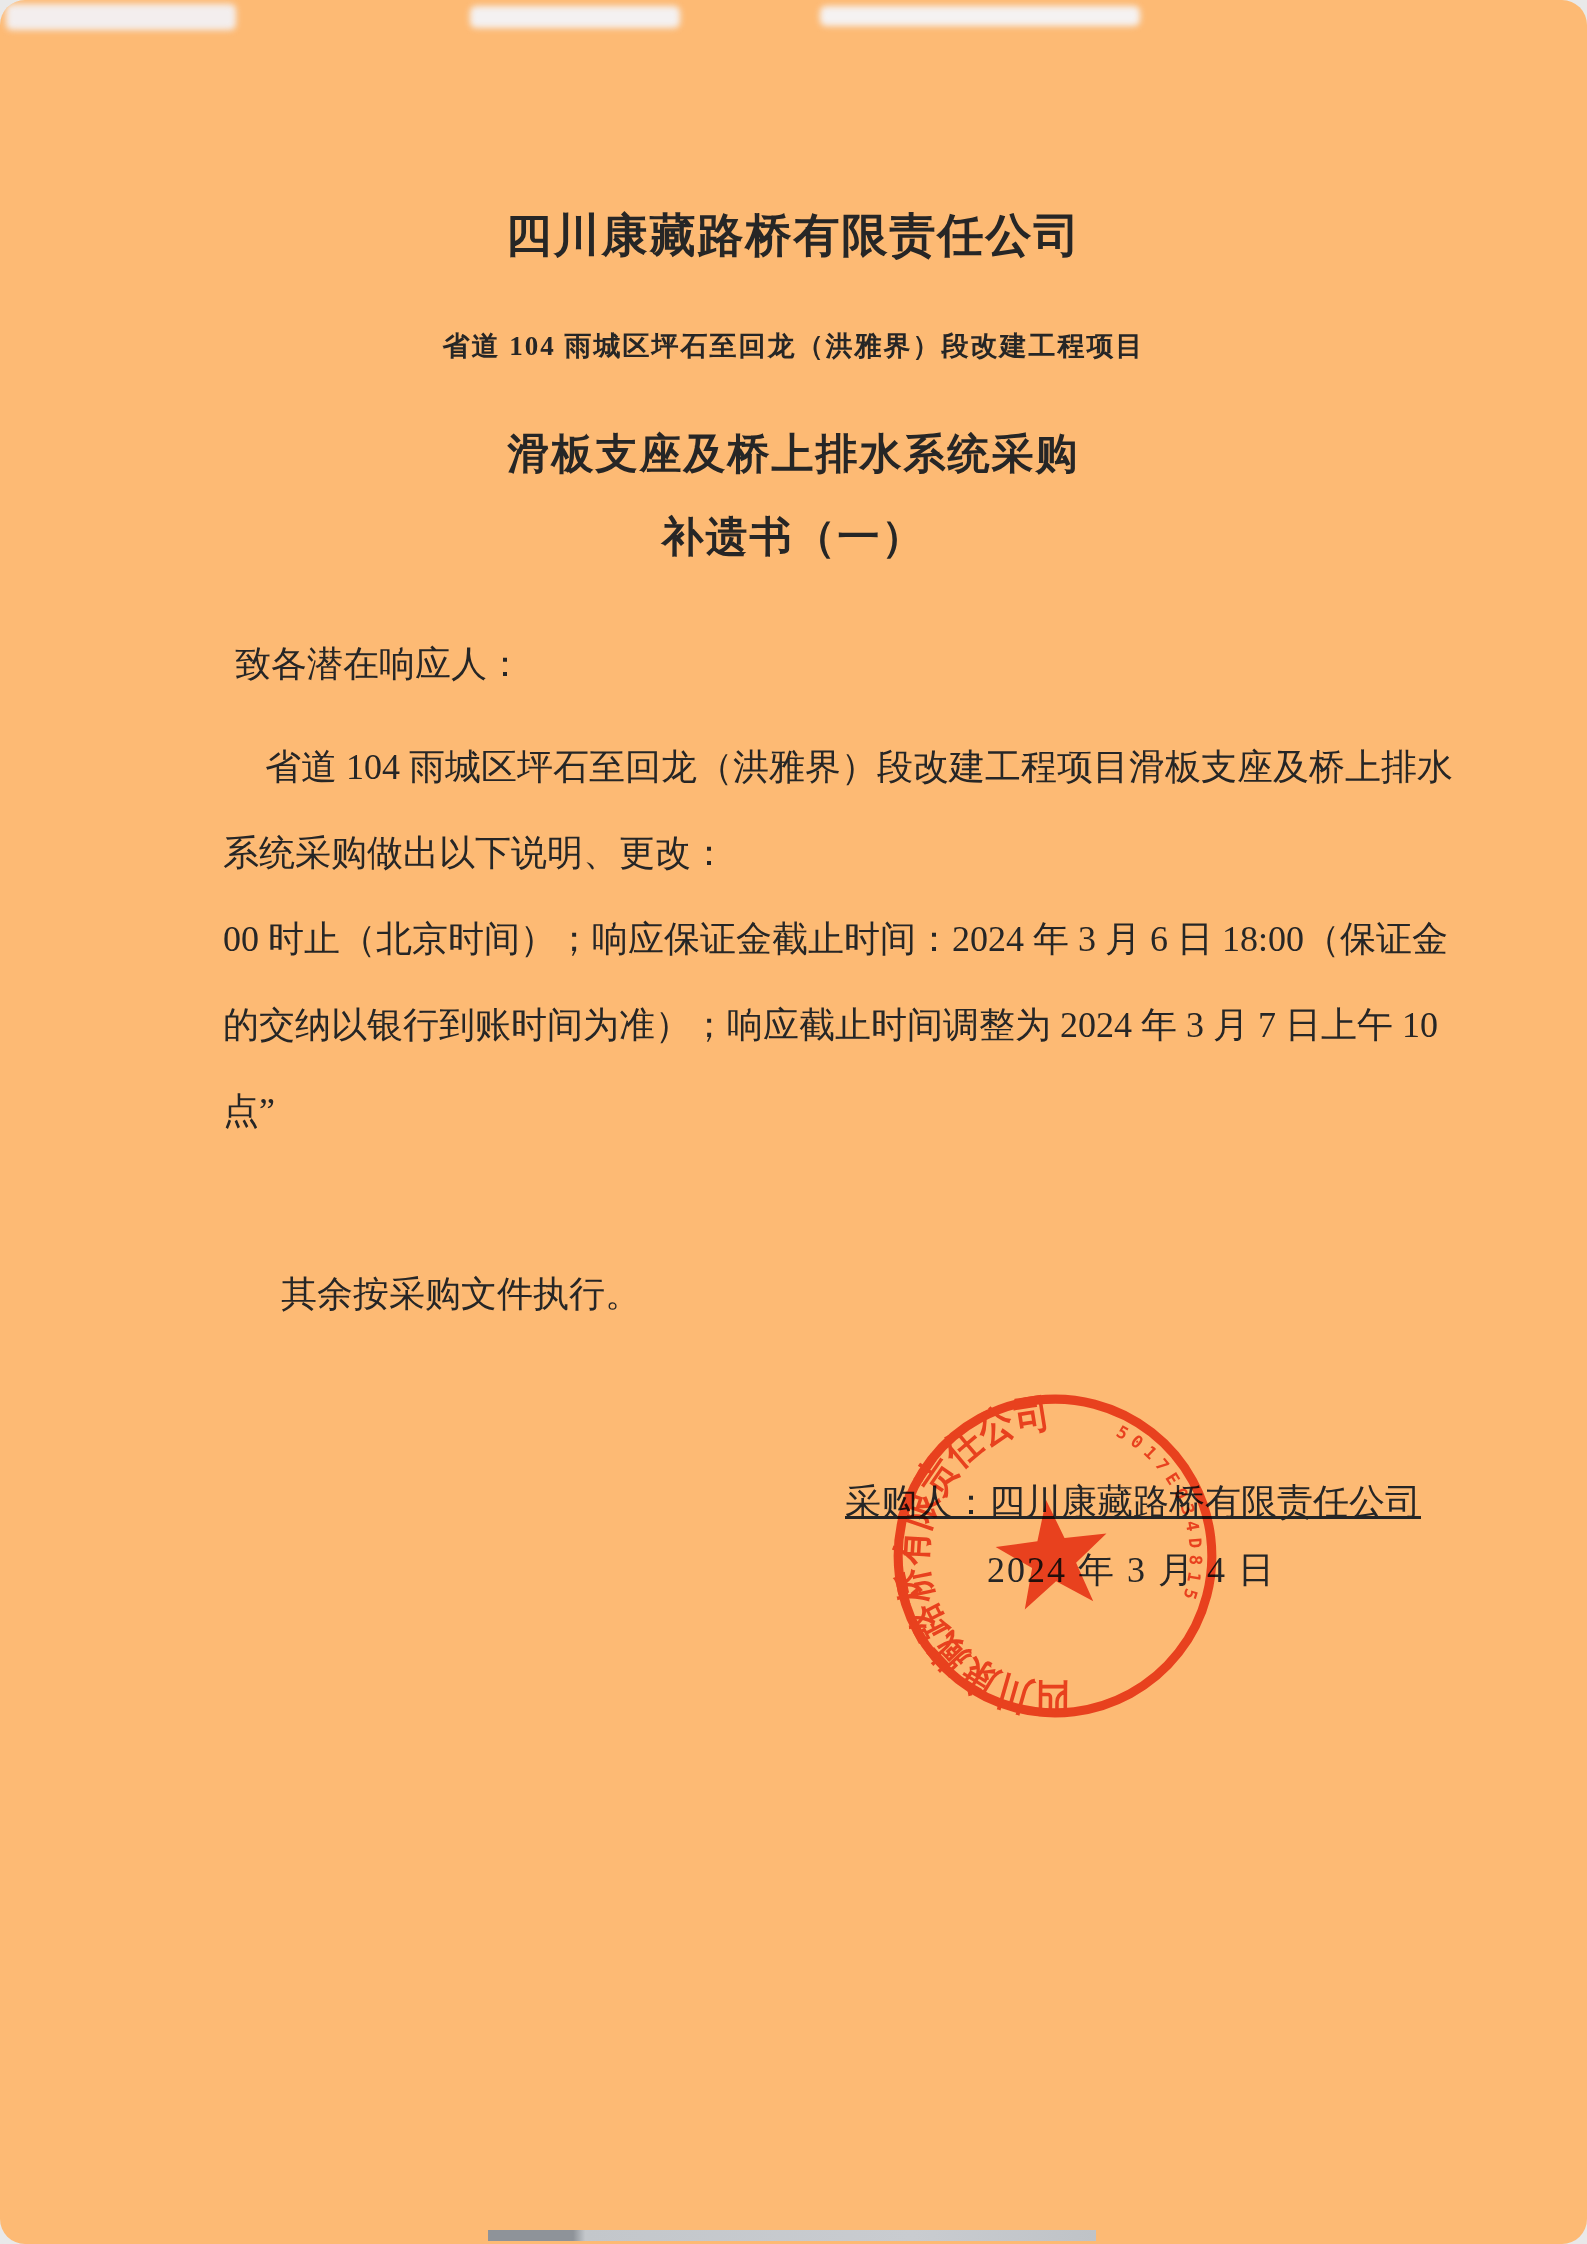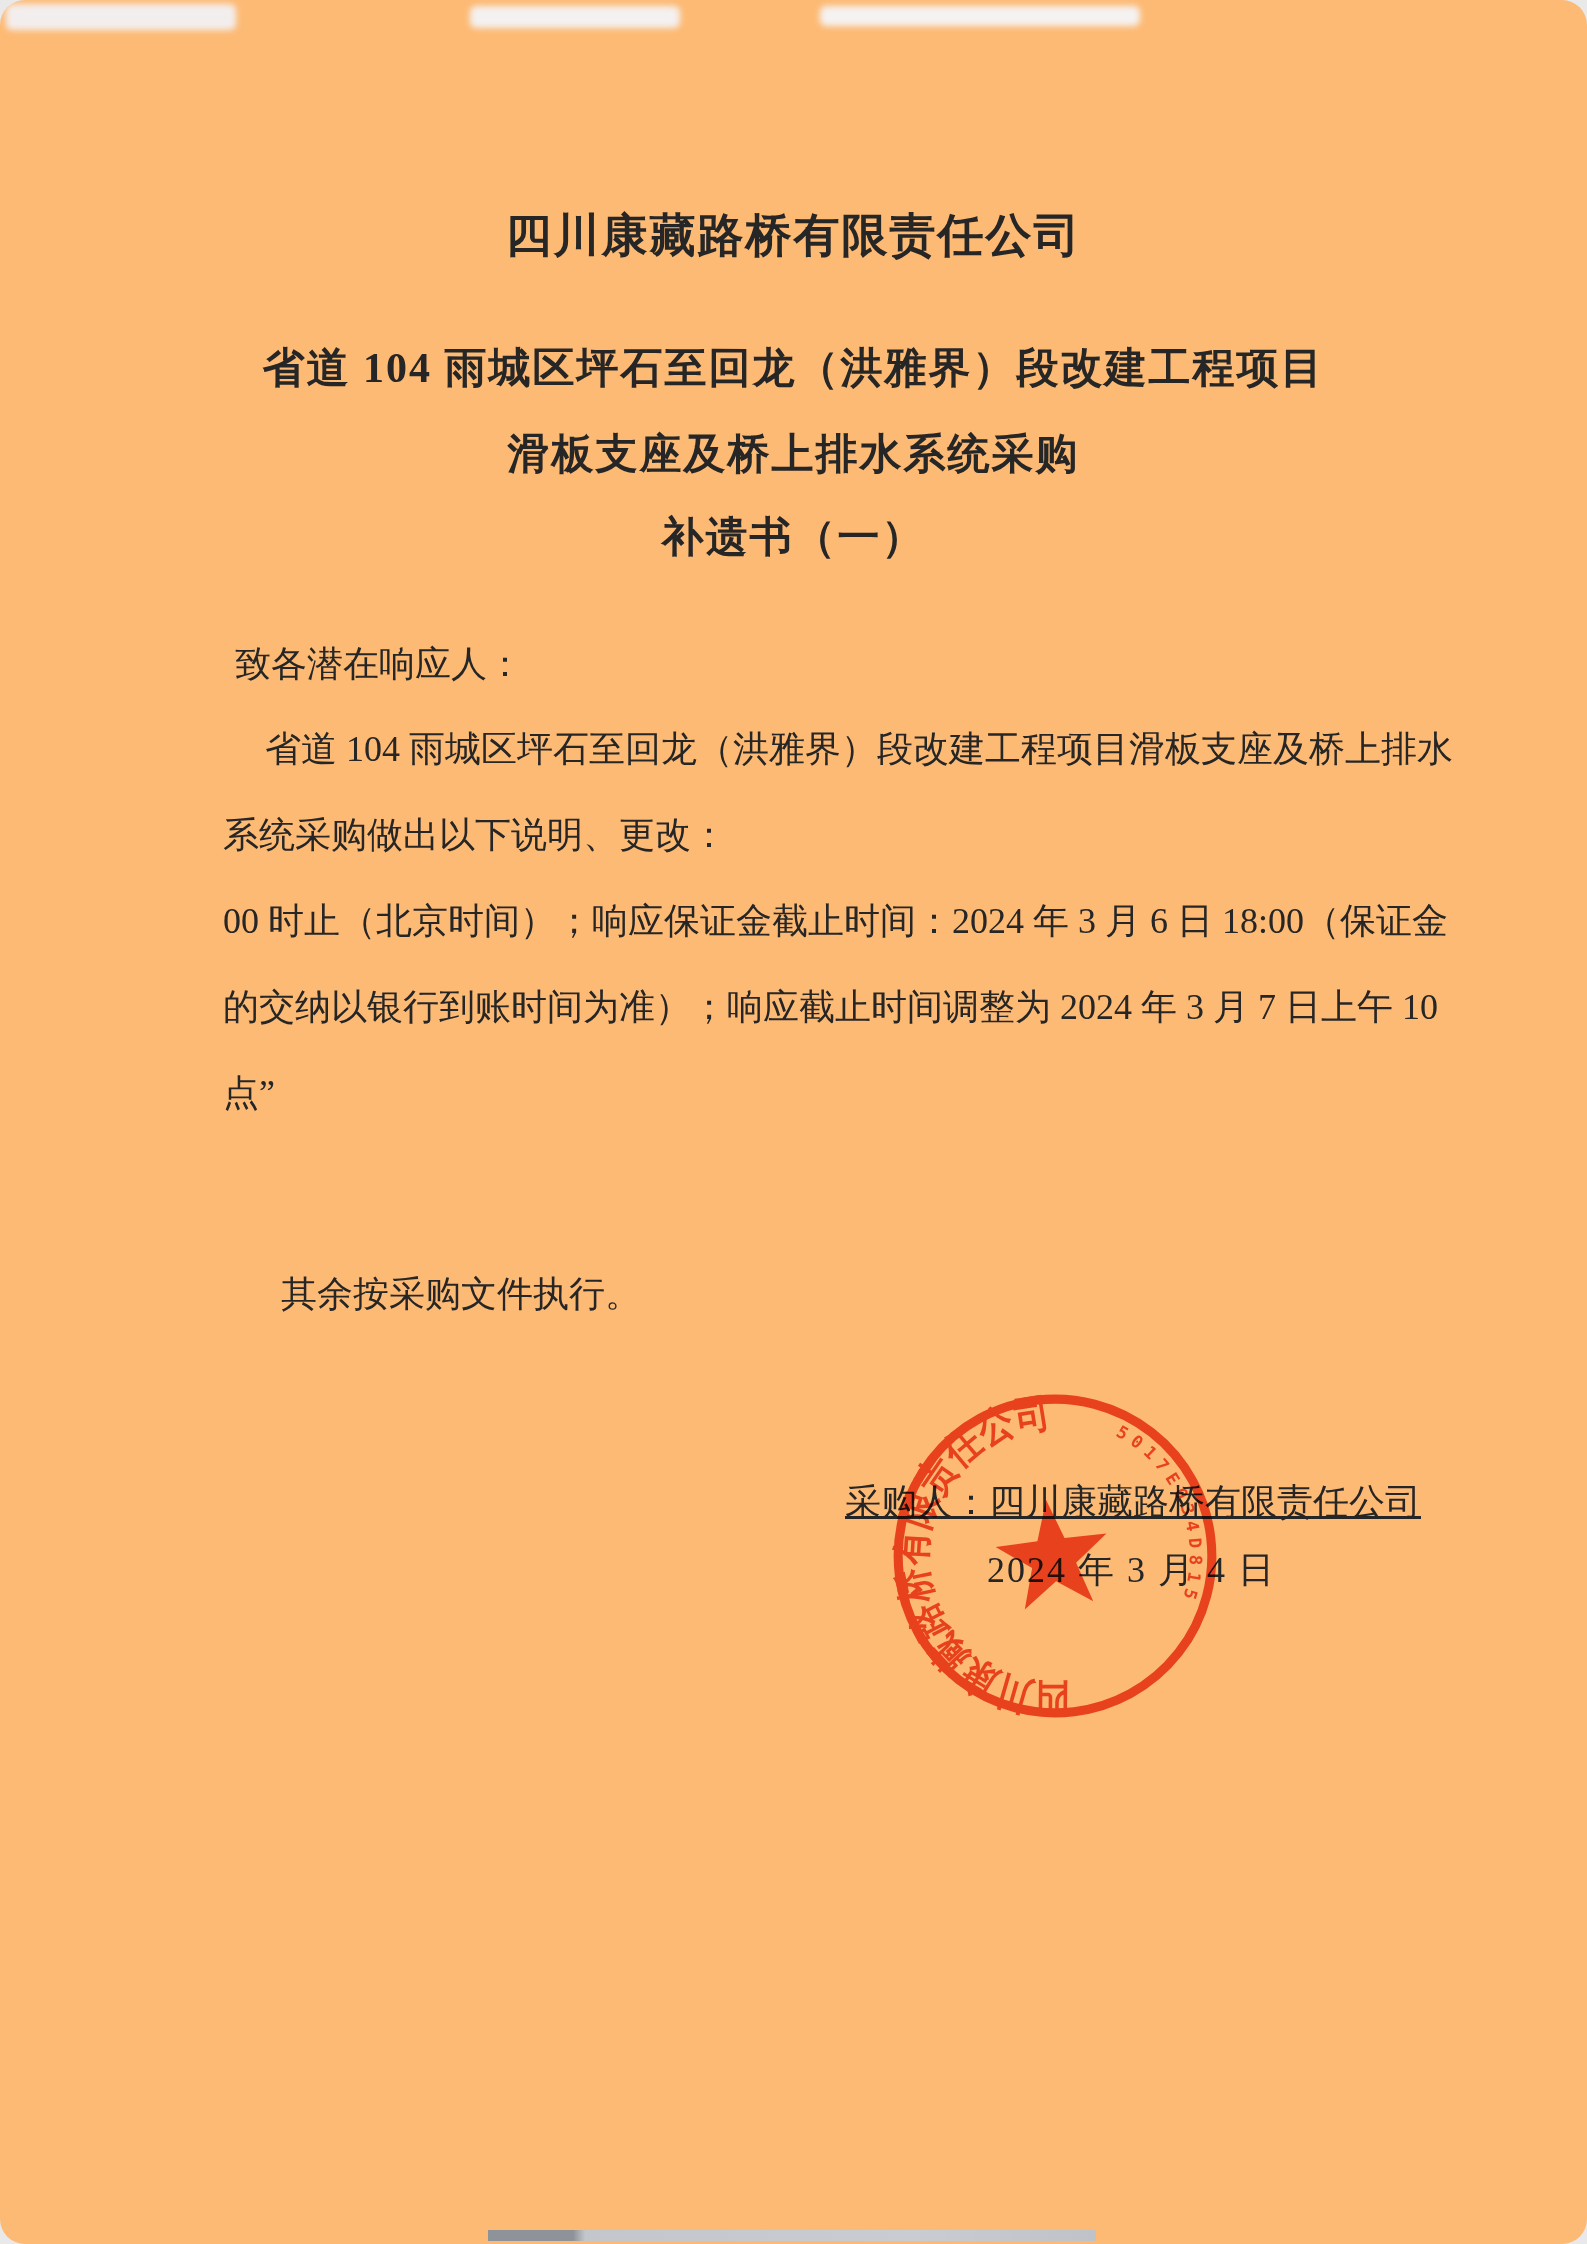--- a/index.html
+++ b/index.html
@@ -14,27 +14,27 @@
     border-radius:25px;
   }
   
   .smudge{position:absolute;filter:blur(3px);border-radius:6px;}
   .smudge.a{left:6px;top:4px;width:230px;height:26px;background:#f3eeee;}
   .smudge.b{left:470px;top:6px;width:210px;height:22px;background:#f4f1f1;}
   .smudge.c{left:820px;top:6px;width:320px;height:20px;background:#f5f2f2;}
 
   .title{position:absolute;left:0;width:100%;text-align:center;font-weight:bold;letter-spacing:2px;}
   .title.t1{top:205px;font-size:46px;}
-  .title.t2{top:340px;font-size:42px;}
+  .title.t2{top:328px;font-size:27px;}
   .title.t3{top:426px;font-size:42px;}
   .title.t4{top:509px;font-size:42px;}
 
   .bodytext{position:absolute;left:223px;width:1160px;font-size:36px;}
   .salutation{top:640px;margin-left:12px;}
-  .lines{top:706px;}
+  .lines{top:724px;}
   .line{height:86px;line-height:86px;white-space:nowrap;}
   .line.indent{padding-left:42px;}
   .closing{top:1222px;padding-left:58px;margin-top:48px;}
 
   .sig-buyer{position:absolute;left:845px;top:1478px;font-size:36px;white-space:nowrap;text-decoration:underline;}
   .sig-date{position:absolute;left:987px;top:1546px;font-size:36px;white-space:nowrap;letter-spacing:2px;}
 
   .seal{
     position:absolute;left:883px;top:1384px;width:344px;height:344px;
     mix-blend-mode:multiply;opacity:.93;

